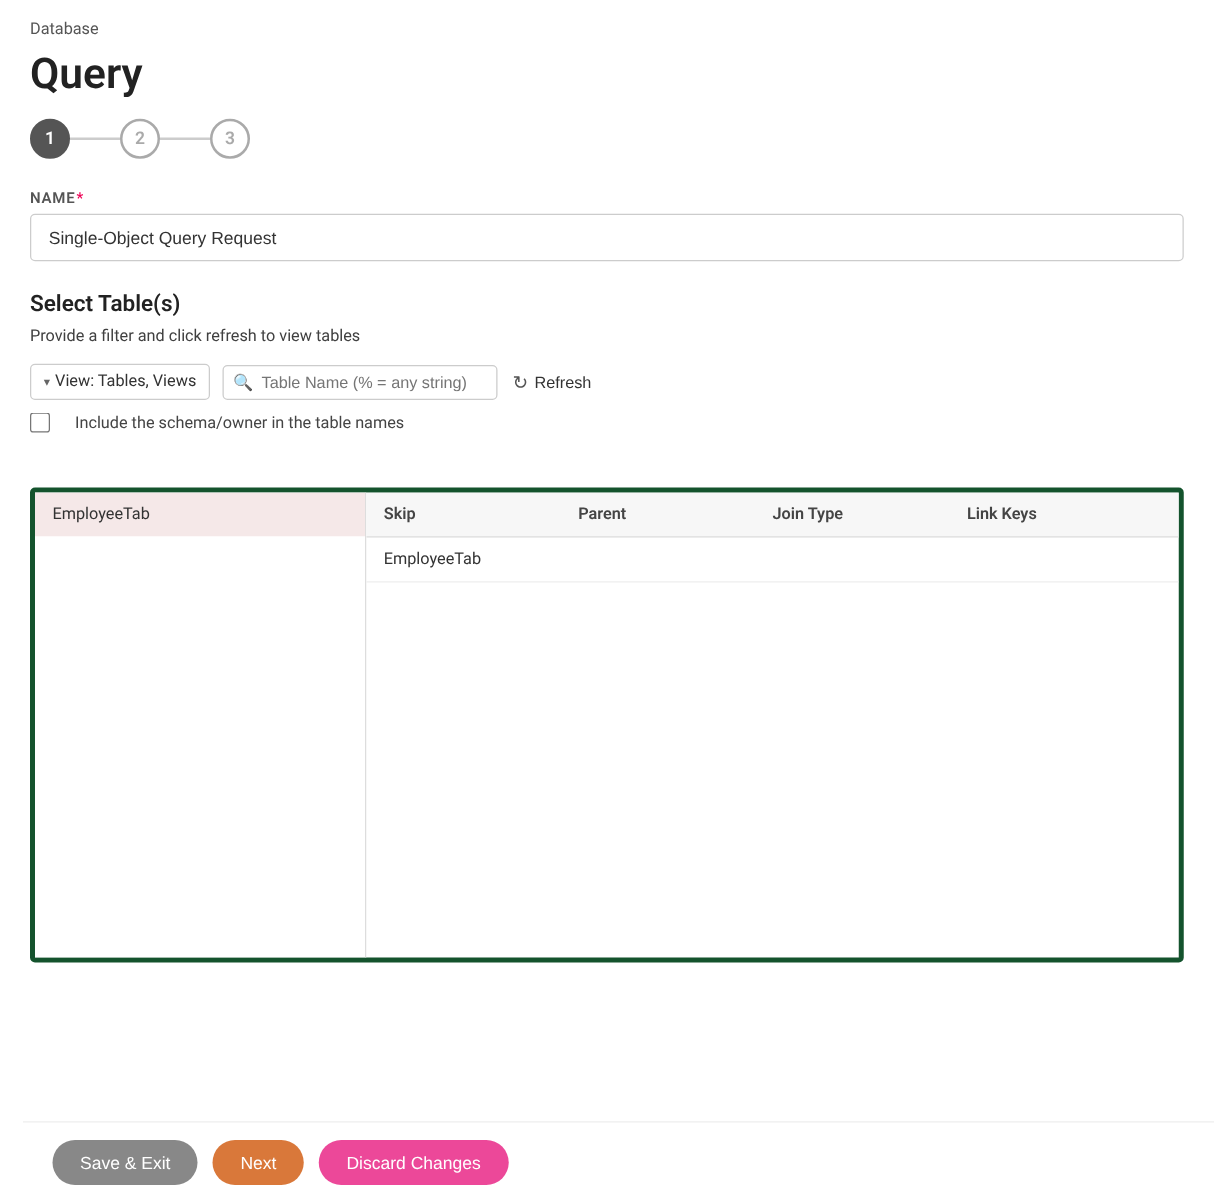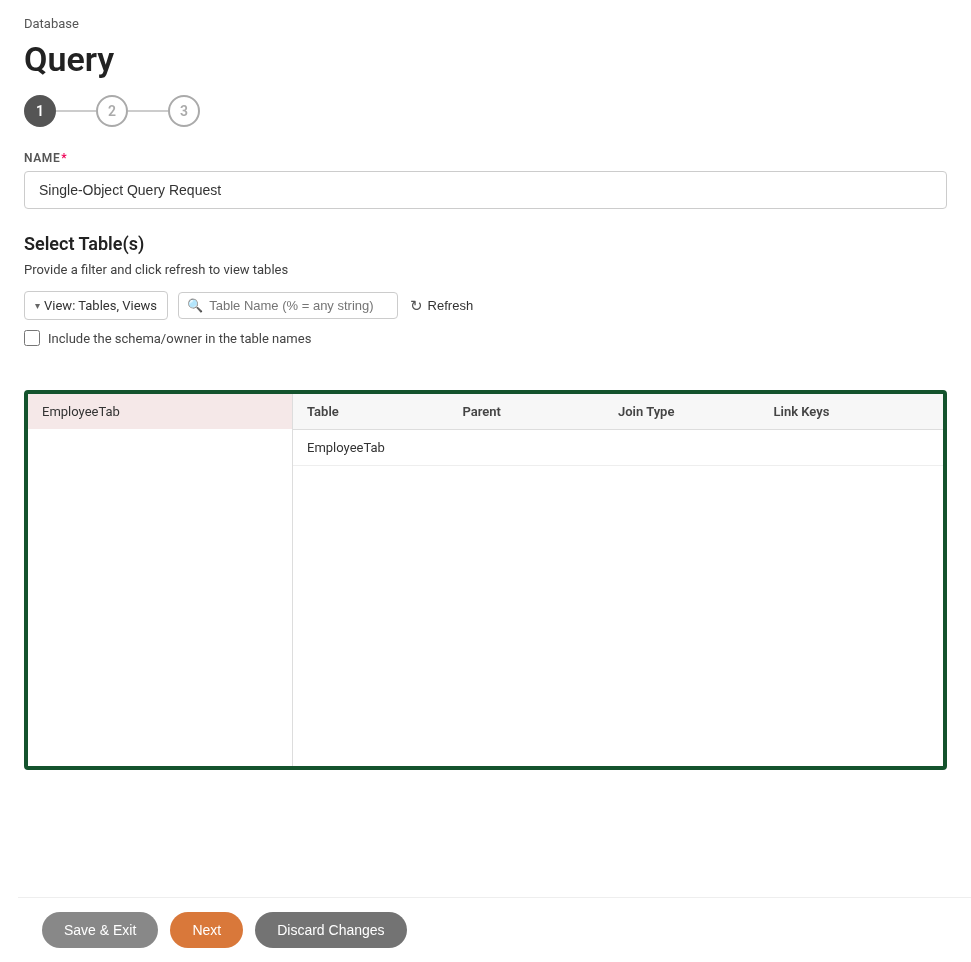--- a/index.html
+++ b/index.html
@@ -147,21 +147,21 @@
       border: none;
       padding: 4px 2px;
     }
     .refresh-icon {
       font-size: 15px;
       color: #555;
     }
     .checkbox-row {
       display: flex;
       align-items: center;
-      gap: 8px;
+      gap: 20px;
       margin-bottom: 14px;
     }
     .checkbox-row input[type="checkbox"] {
       width: 16px;
       height: 16px;
       cursor: pointer;
     }
     .checkbox-row label {
       font-size: 13px;
       color: #444;
@@ -244,21 +244,21 @@
     }
     .btn-next {
       background: #d9783a;
       color: #fff;
     }
     .btn-skip {
       background: #888;
       color: #fff;
     }
     .btn-discard {
-      background: #737373;
+      background: #ec4899;
       color: #fff;
     }
   </style>
 </head>
 <body>
 
 <div class="breadcrumb">
   <a>Database</a>
 </div>
 
@@ -308,21 +308,21 @@
 
   
   <div class="tables-area">
 
     <div class="table-list">
       <div class="table-list-item selected">EmployeeTab</div>
     </div>
 
     <div class="table-detail">
       <div class="detail-header">
-        <div class="detail-header-cell">Table</div>
+        <div class="detail-header-cell">Skip</div>
         <div class="detail-header-cell">Parent</div>
         <div class="detail-header-cell">Join Type</div>
         <div class="detail-header-cell">Link Keys</div>
       </div>
       <div class="detail-row">
         <div class="detail-row-cell">EmployeeTab</div>
         <div class="detail-row-cell"></div>
         <div class="detail-row-cell"></div>
         <div class="detail-row-cell"></div>
       </div>

